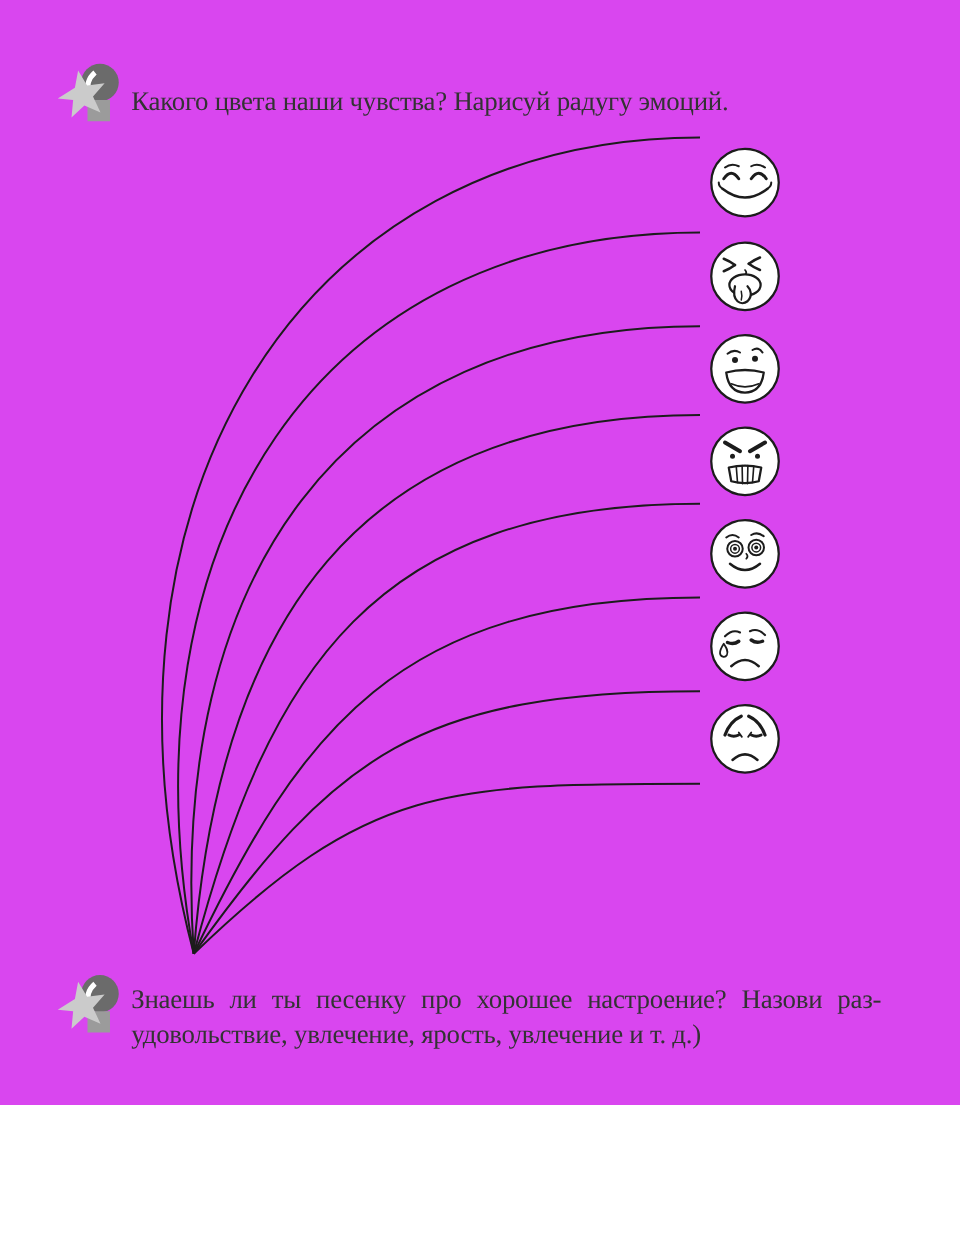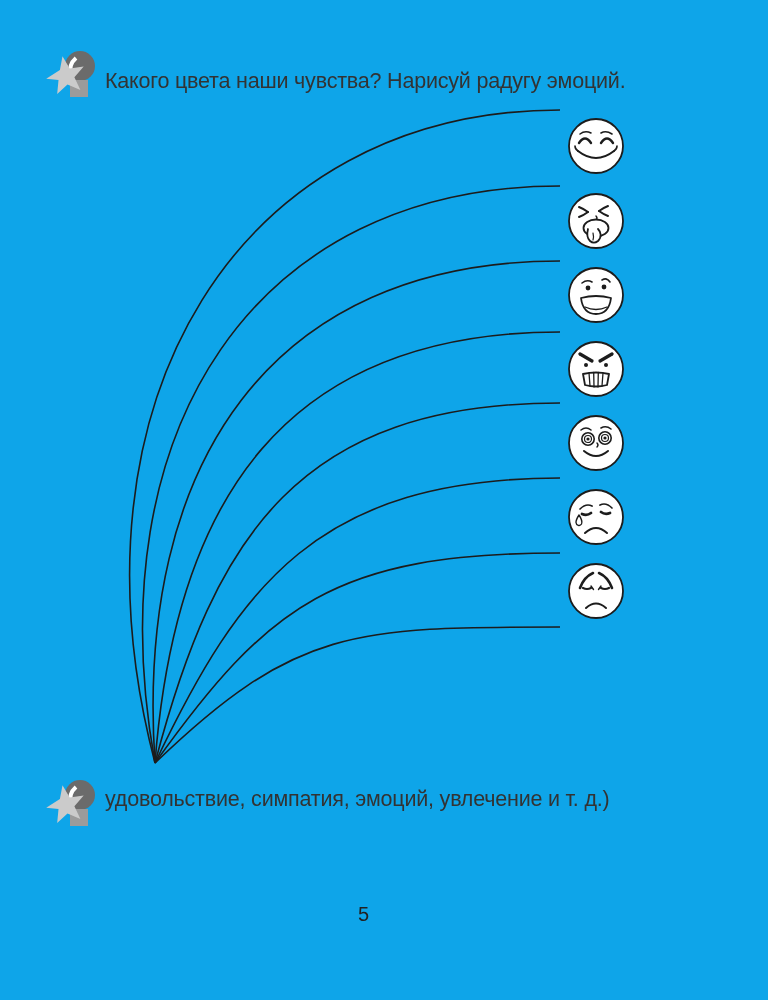--- a/index.html
+++ b/index.html
@@ -1,20 +1,20 @@
 <!DOCTYPE html>
 <html><head>
 <meta charset="utf-8">
 <style>
   html,body{margin:0;padding:0;background:#fff;}
   .page{
     position:relative;
-    width:768px;height:1000px;
-    background:#0ea5e9;
-    font-family:Liberation Sans, sans-serif;
+    width:768px;height:884px;
+    background:#d946ef;
+    font-family:Liberation Serif, serif;
     color:#333333;
     overflow:hidden;
   }
   .task-icon{position:absolute;width:54px;height:54px;}
   .task-icon.t1{left:45px;top:47px;}
   .task-icon.t2{left:45px;top:776px;}
   .task-text{
     position:absolute;left:105px;
     font-size:21.5px;line-height:27.5px;color:#333;
     letter-spacing:-0.2px;
@@ -152,18 +152,19 @@
       <path class="s14" d="M5,-5 l-2.5,3.5"></path>
       <path class="s20" d="M-10,17 Q0,8 10,17"></path>
     </g>
   </svg>
 
   <svg class="task-icon t2" viewBox="0 0 54 54">
     <use href="#starq"></use>
   </svg>
 
   <div class="task-text t2">
-    <div class="lline">удовольствие, симпатия, эмоций, увлечение и т. д.)</div>
+    <div class="jline">Знаешь ли ты песенку про хорошее настроение? Назови раз-</div>
+    <div class="lline">удовольствие, увлечение, ярость, увлечение и т. д.)</div>
   </div>
 
   <div class="page-number">5</div>
 
 </div>
 
 </body></html>

